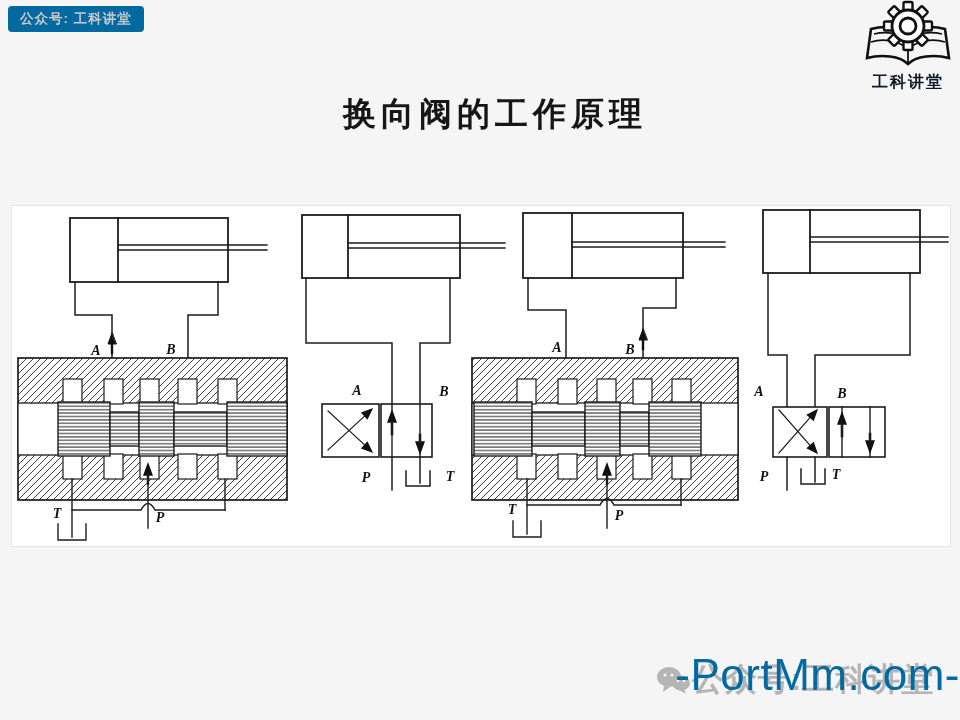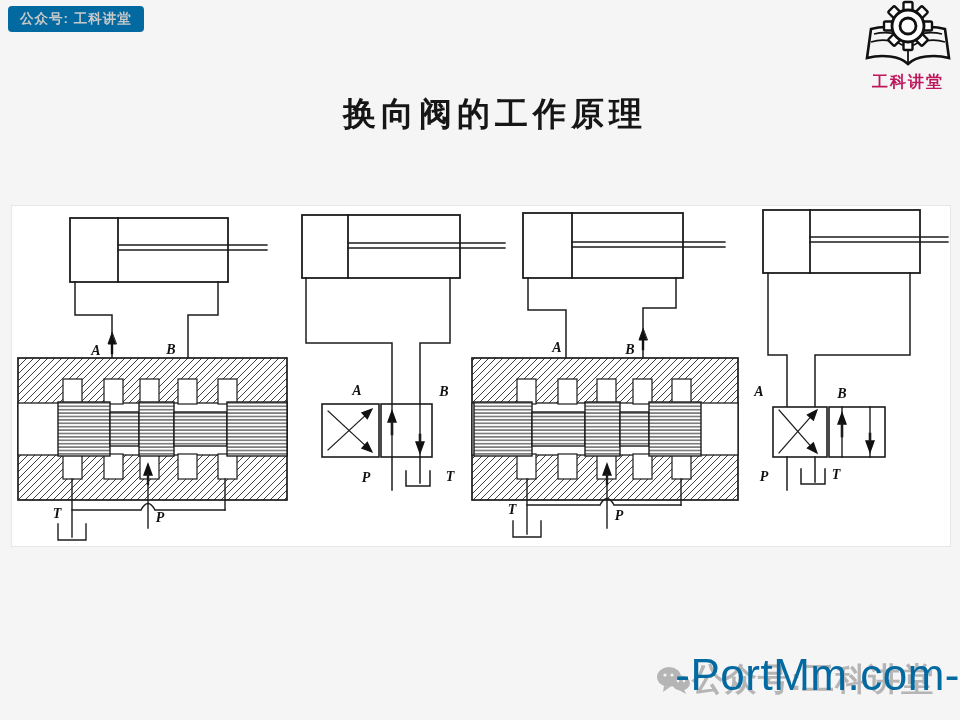--- a/index.html
+++ b/index.html
@@ -12,21 +12,21 @@
     position:absolute;left:8px;top:6px;
     background:#0369a1;border-radius:4px;
     padding:4px 12px;
     font-size:13.5px;font-weight:bold;color:#c9c9c9;
     letter-spacing:1px;
   }
   .logo{
     position:absolute;right:2px;top:0;width:100px;text-align:center;
   }
   .logo-label{
-    font-size:16px;font-weight:bold;color:#be185d;letter-spacing:2px;
+    font-size:16px;font-weight:bold;color:#0f172a;letter-spacing:2px;
     margin-top:-2px;
     font-family:"Liberation Sans", sans-serif;
   }
   .slide-title{
     position:absolute;left:0;top:92px;width:990px;text-align:center;
     font-family:"Liberation Serif", serif;
     font-size:33px;font-weight:bold;color:#161616;letter-spacing:5px;
   }
   .panel{
     position:absolute;left:12px;top:206px;width:938px;height:340px;

